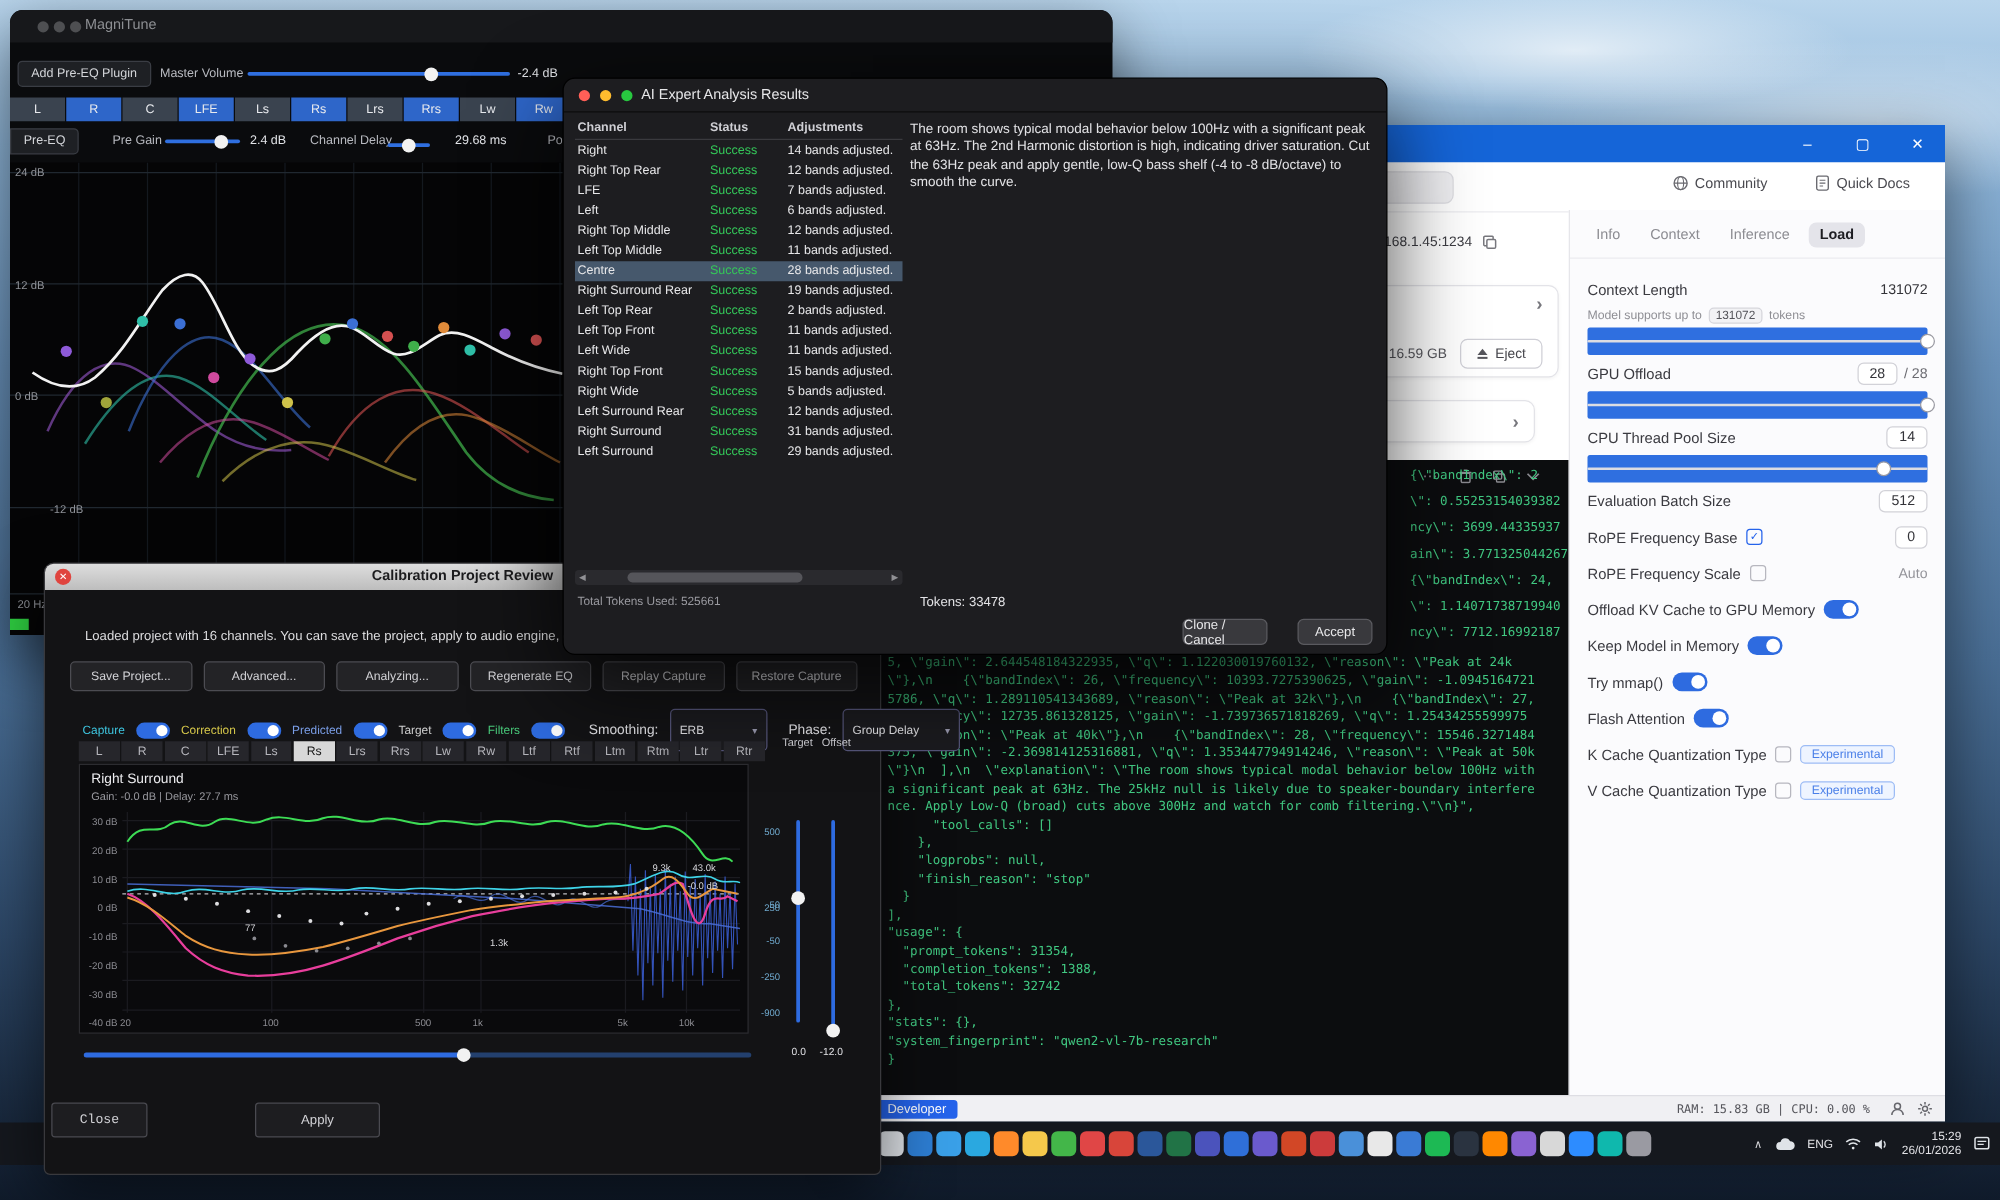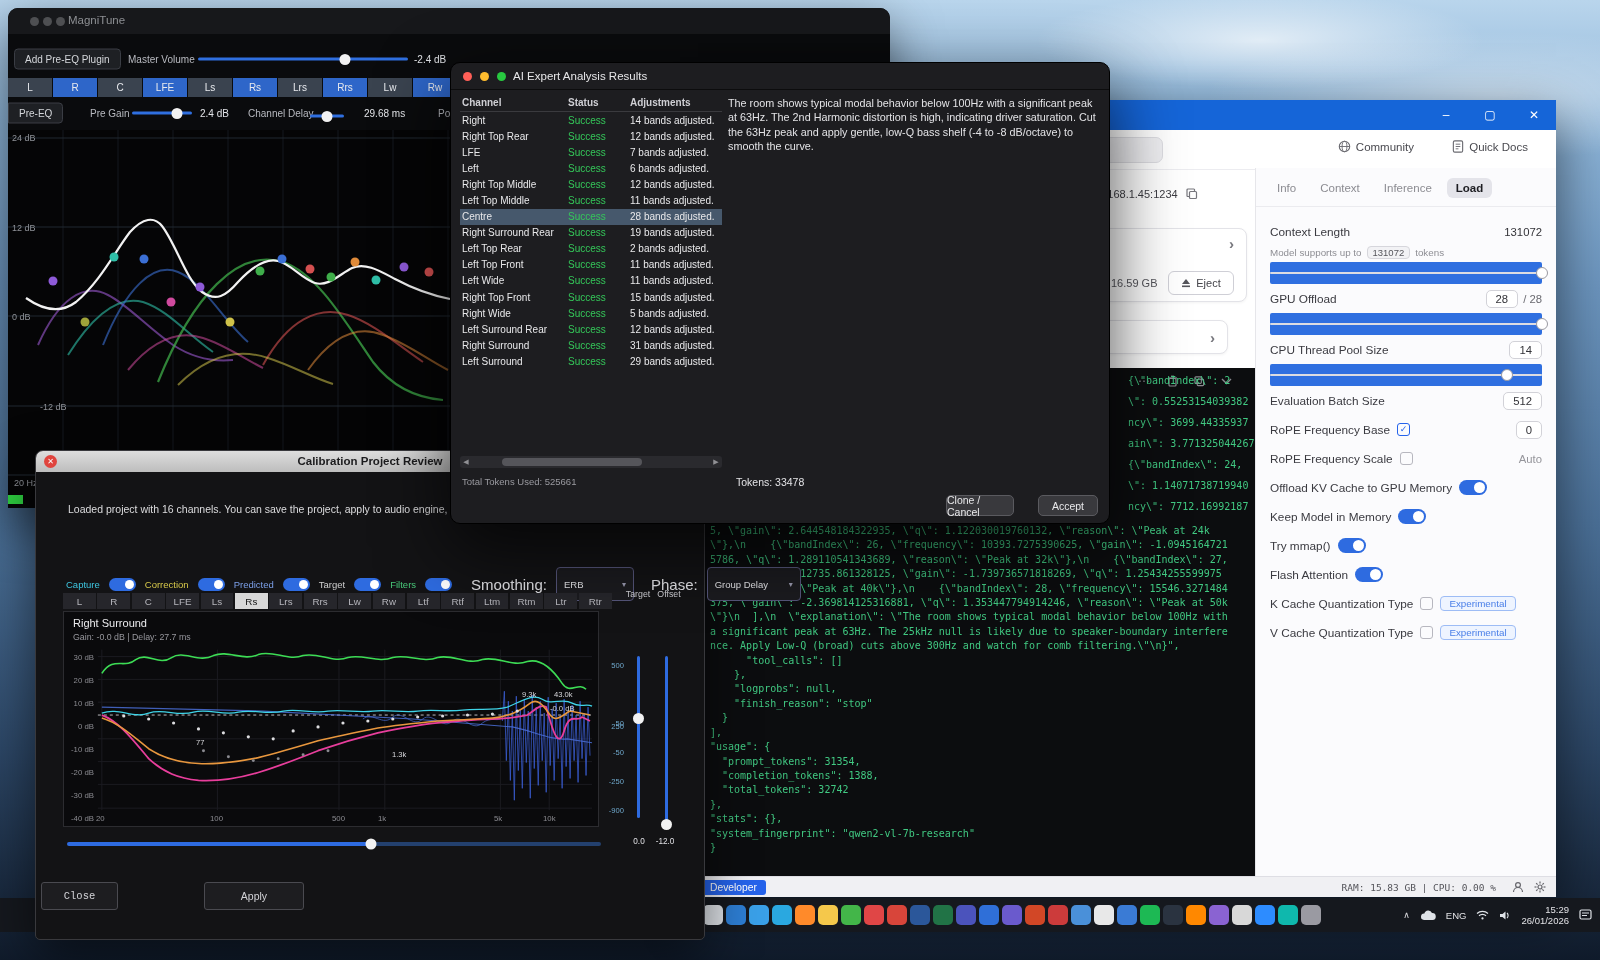--- a/index.html
+++ b/index.html
@@ -63,21 +63,21 @@
   .cal-title{position:absolute;width:100%;top:4px;text-align:center;font-size:11.5px;font-weight:bold;color:#1c1c1e;}
   .cal-desc{position:absolute;left:32px;top:52px;font-size:10.5px;color:#dcdcde;}
   #cal-buttons{position:absolute;left:20px;top:78px;width:630px;display:flex;gap:9px;}
   .cal-btn{flex:1;height:24px;background:#232326;border:1px solid #4c4c52;border-radius:4px;color:#d2d2d6;font-size:9.8px;display:flex;align-items:center;justify-content:center;white-space:nowrap;padding:0 4px;}
   #cal-toggles{position:absolute;left:30px;top:116px;display:flex;align-items:center;gap:9px;}
   .tlabel{font-size:9.5px;}
   .pill{width:27px;height:13px;border-radius:7px;background:#2e6be0;position:relative;}
   .pill:after{content:"";position:absolute;right:2px;top:2px;width:9px;height:9px;border-radius:50%;background:#fff;}
   .cal-dd{height:20px;background:#1b1b1f;border:1px solid #55557a;border-radius:4px;color:#e2e2e6;font-size:9.5px;display:flex;align-items:center;gap:6px;padding:16px 7px;}
   .cal-dd .caret{color:#9a9ab0;font-size:8px;}
-  .cal-ddlabel{font-size:15px;color:#e2e2e6;}
+  .cal-ddlabel{font-size:11px;color:#e2e2e6;}
   #cal-channels{position:absolute;left:27px;top:142px;display:flex;gap:1.6px;}
   .cal-ch{width:32.8px;height:16px;background:#26262b;color:#b6b6bc;font-size:9.8px;display:flex;align-items:center;justify-content:center;}
   .cal-ch.sel{background:#d8d8d8;color:#141414;}
   .cal-colhead{position:absolute;top:138px;width:34px;text-align:center;font-size:8.8px;color:#cfcfd4;}
   .cal-graph{position:absolute;left:27px;top:160px;width:536px;height:216px;background:#0a0a0c;border:1px solid #2c2c30;}
   .cg-title{position:absolute;left:9px;top:5px;font-size:11px;color:#ececef;}
   .cg-sub{position:absolute;left:9px;top:20px;font-size:8.8px;color:#97979d;}
   .cg-yl{position:absolute;width:28px;text-align:right;font-size:7.8px;color:#8b8b91;}
   .cg-xl{position:absolute;top:202px;font-size:7.8px;color:#8b8b91;}
   .cg-ann{position:absolute;font-size:7.6px;color:#d8d8dc;}
@@ -560,20 +560,28 @@
         </svg>
     </div>
   </div>
 
   <div id="calibration" class="win" data-interactable="false">
     <div class="cal-titlebar" data-interactable="false">
       <div class="cal-close" data-interactable="true">✕</div>
       <div class="cal-title" data-interactable="false">Calibration Project Review</div>
     </div>
     <div class="cal-desc" data-interactable="false">Loaded project with 16 channels. You can save the project, apply to audio engine, or regenerate EQ settings.</div>
+    <div id="cal-buttons" data-interactable="false">
+        <div class="cal-btn" data-interactable="true">Save Project...</div>
+        <div class="cal-btn" data-interactable="true">Advanced...</div>
+        <div class="cal-btn" data-interactable="true">Analyzing...</div>
+        <div class="cal-btn" data-interactable="true">Regenerate EQ</div>
+        <div class="cal-btn" data-interactable="true">Replay Capture</div>
+        <div class="cal-btn" data-interactable="true">Restore Capture</div>
+      </div>
     <div id="cal-toggles" data-interactable="false">
         <span class="tlabel" data-interactable="false" style="color: rgb(62, 198, 224);">Capture</span>
         <div class="pill" data-interactable="true"></div>
         <span class="tlabel" data-interactable="false" style="color: rgb(215, 200, 74);">Correction</span>
         <div class="pill" data-interactable="true"></div>
         <span class="tlabel" data-interactable="false" style="color: rgb(123, 159, 232);">Predicted</span>
         <div class="pill" data-interactable="true"></div>
         <span class="tlabel" data-interactable="false" style="color: rgb(207, 207, 207);">Target</span>
         <div class="pill" data-interactable="true"></div>
         <span class="tlabel" data-interactable="false" style="color: rgb(73, 201, 122);">Filters</span>

